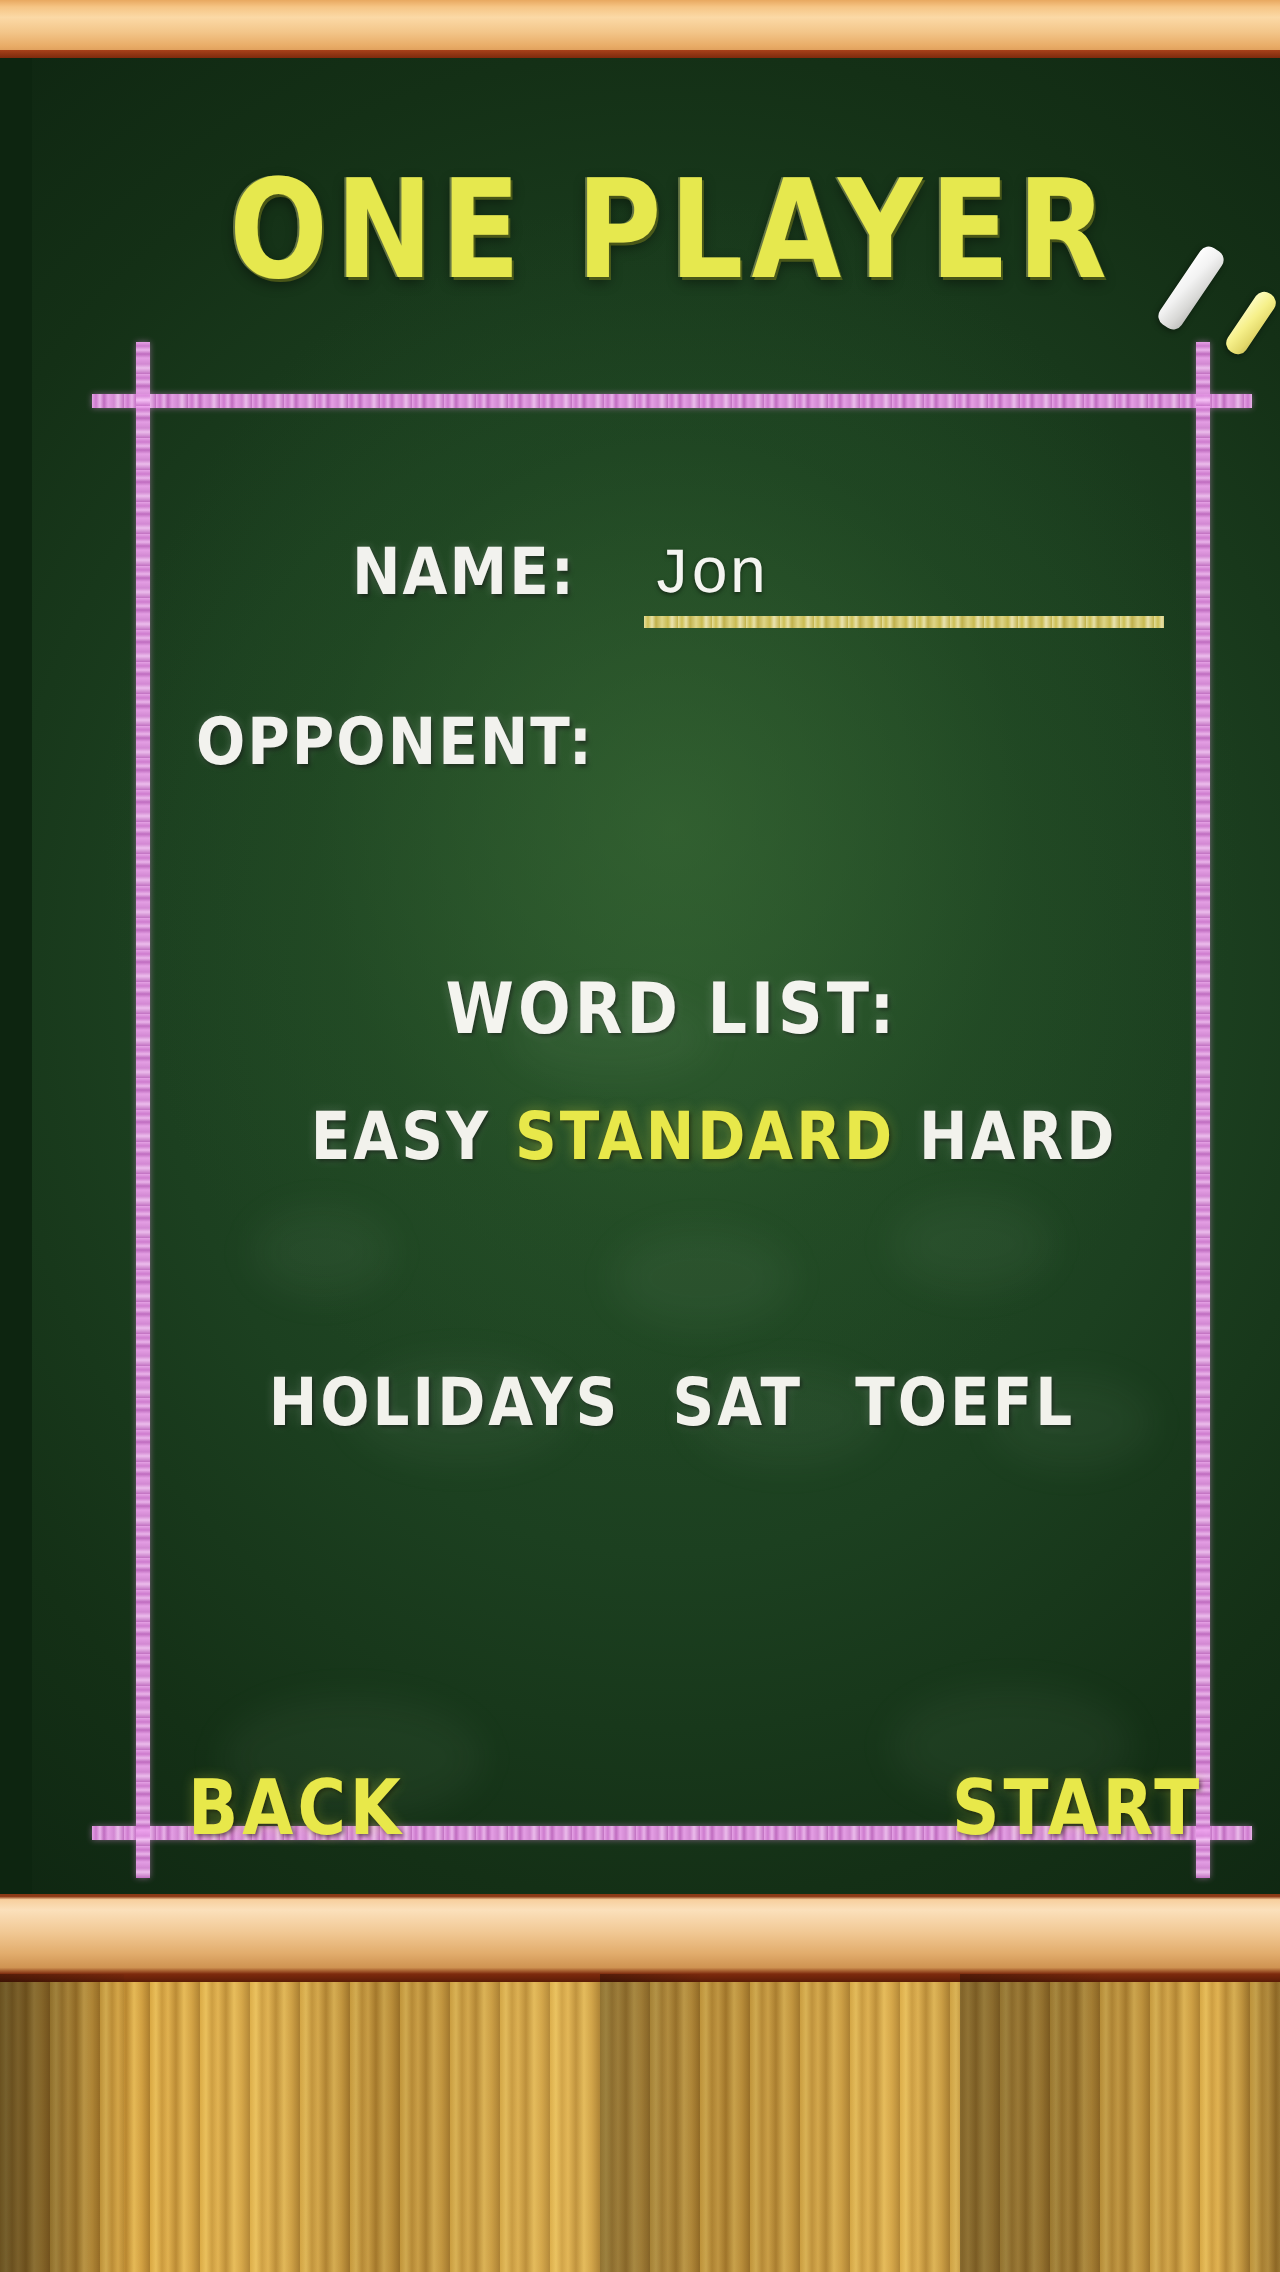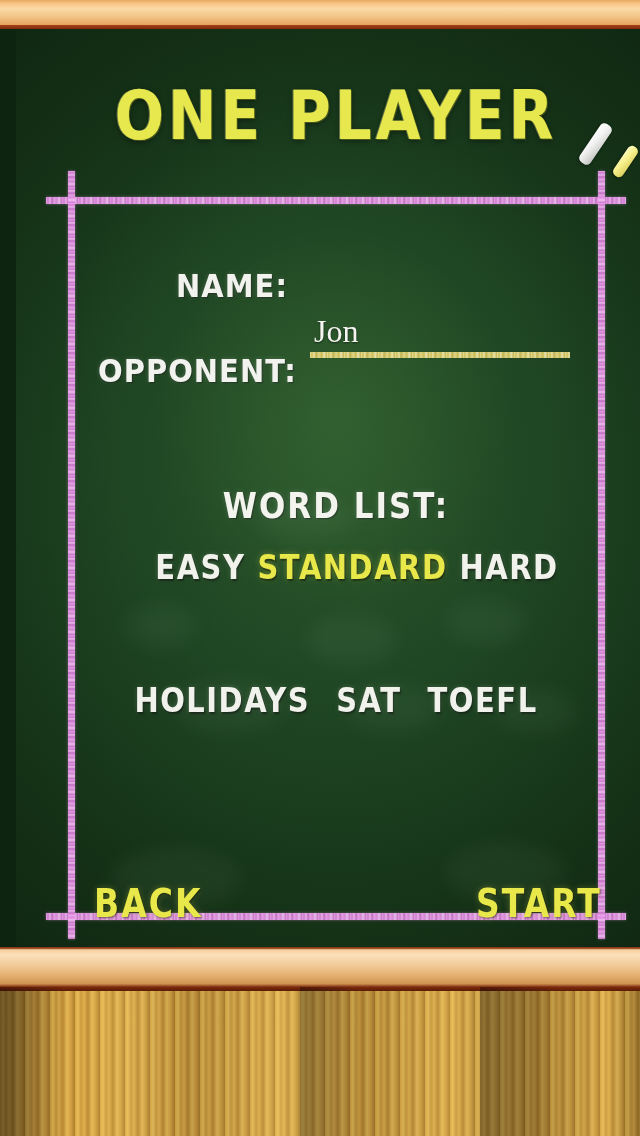--- a/index.html
+++ b/index.html
@@ -114,28 +114,27 @@
   .field-label {
     font-family:"DejaVu Sans", sans-serif;
     font-weight:bold; font-size:29px; letter-spacing:1px;
     color:#f2f2ee;
     text-shadow:1px 1px 2px rgba(0,0,0,0.5), 0 0 4px rgba(255,255,255,0.22);
     transform:scaleY(1.12);
     white-space:nowrap;
   }
   .field-box { position:relative; width:260px; }
   .field-value {
-    font-family:Liberation Serif, serif;
+    font-family:Liberation Mono, monospace;
     font-size:32px; color:#f4f4f0;
     text-shadow:0 1px 2px rgba(0,0,0,0.5);
     line-height:1.0;
     padding-left:4px;
     background:transparent; border:0; outline:0;
     width:100%;
-    margin-top:44px;
   }
   .field-underline {
     position:absolute; left:0; bottom:-8px; width:260px; height:6px;
     background:
       repeating-linear-gradient(90deg,
         #efe6a2 0px, #d6c659 2px, #f3eab0 4px, #c8b64e 6px,
         #e8dc8e 9px, #d2c154 12px, #f5ecb8 14px, #cbb94f 17px);
     filter:blur(0.35px);
     opacity:0.95;
   }
@@ -241,21 +240,21 @@
     <div class="title">ONE PLAYER</div>
 
     <div class="chalk-stick chalk-white"></div>
     <div class="chalk-stick chalk-yellow"></div>
 
     <div class="frame-line frame-h" style="left:30px;  top:168px; width:580px;"></div>
     <div class="frame-line frame-h" style="left:30px;  top:884px; width:580px;"></div>
     <div class="frame-line frame-v" style="left:52px;  top:142px; height:768px;"></div>
     <div class="frame-line frame-v" style="left:582px; top:142px; height:768px;"></div>
 
-    <div class="form-row" style="left:160px; top:240px;">
+    <div class="form-row" style="left:160px; top:240px;gap:12px;">
       <div class="field-label">NAME:</div>
       <div class="field-box" style="margin-left:22px;">
         <input class="field-value" type="text" value="Jon" style="">
         <div class="field-underline"></div>
       </div>
     </div>
 
     <div class="form-row" style="left:82px; top:325px;flex-direction:column;">
       <div class="field-label">OPPONENT:</div>
     </div>

